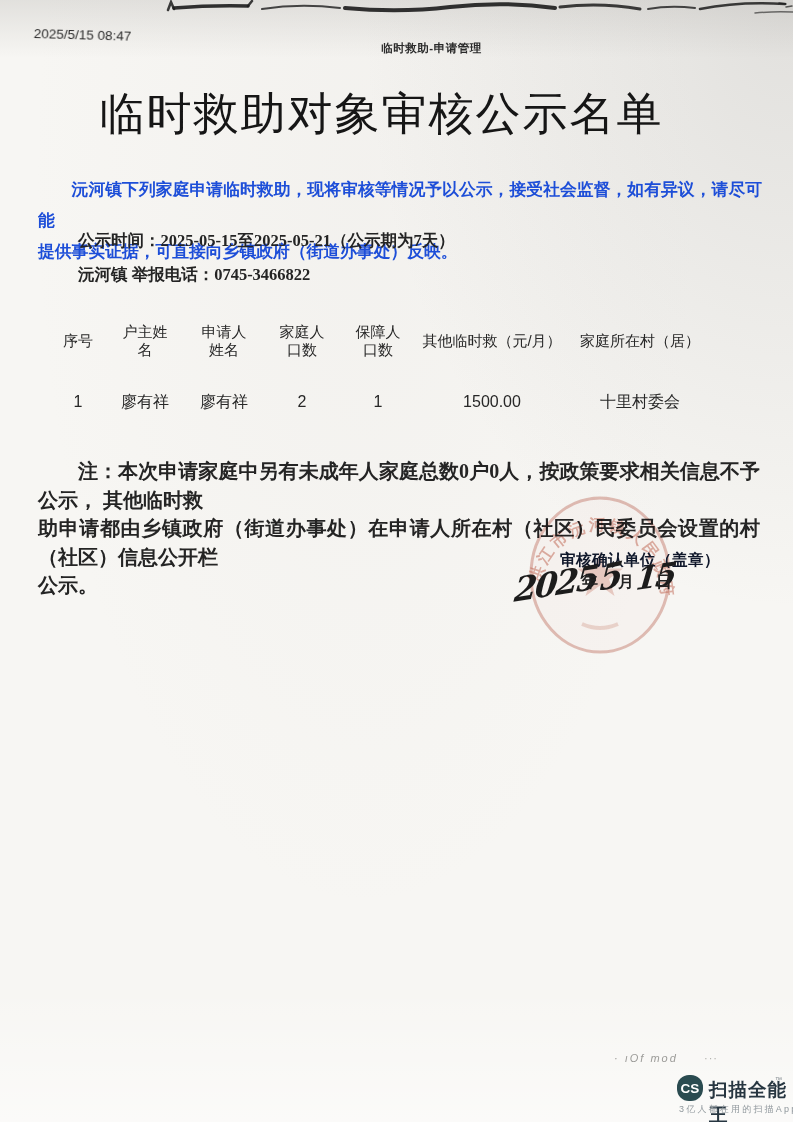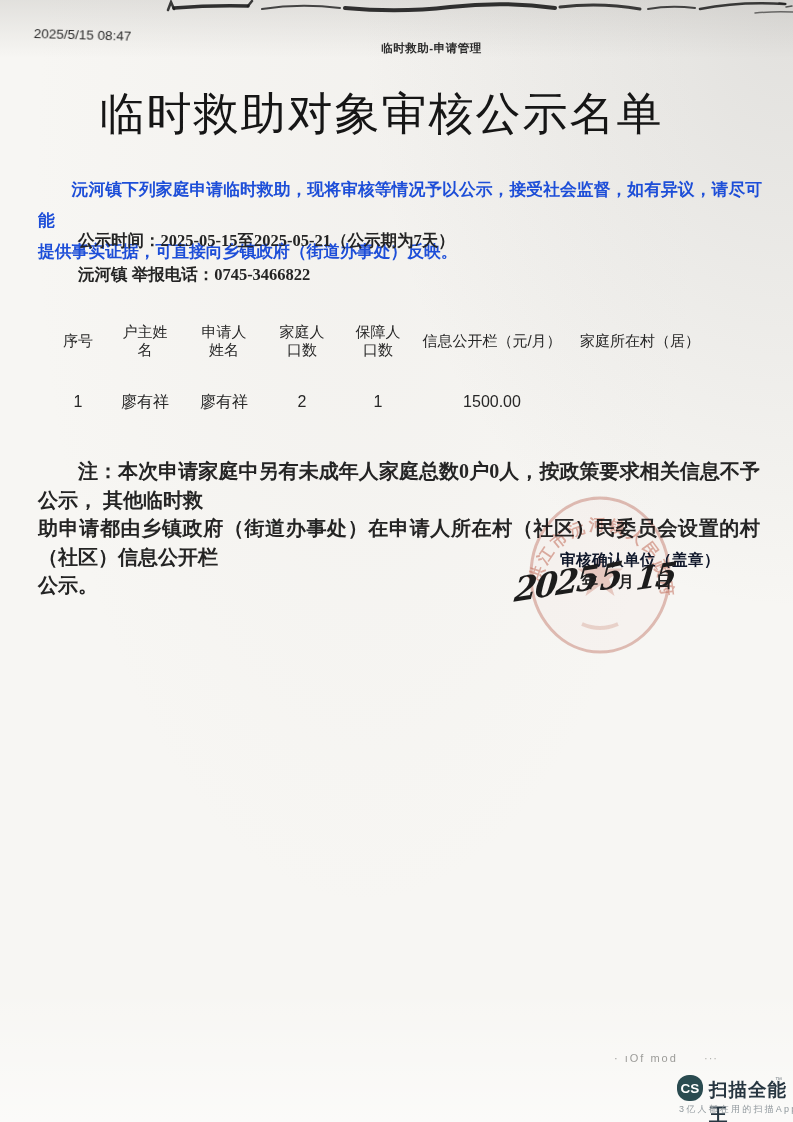--- a/index.html
+++ b/index.html
@@ -96,20 +96,21 @@
   .dlabel{position:absolute;top:16px;font-size:16px;font-weight:600;color:#222;font-style:normal;}
   .dl-year{left:74px;}
   .dl-month{left:110px;}
   .dl-day{left:148px;}
   
   .scan-artifact{
     position:absolute;left:614px;top:1052px;
     font-family:"Liberation Sans", sans-serif;
     font-size:11px;color:#9b9b98;letter-spacing:2px;
     filter:blur(.5px);
+    font-style:italic;
   }
   .scan-artifact-dots{
     position:absolute;left:704px;top:1052px;
     font-family:"Liberation Sans", sans-serif;
     font-size:11px;color:#b0b0ac;letter-spacing:1px;
     filter:blur(.5px);
   }
   .cs-badge{
     position:absolute;left:677px;top:1075px;width:26px;height:26px;
     border-radius:12px;
@@ -171,29 +172,30 @@
   <div class="tablewrap">
     <div class="hcell c1">序号</div>
     <div class="hcell c2">户主姓
 名</div>
     <div class="hcell c3">申请人
 姓名</div>
     <div class="hcell c4">家庭人
 口数</div>
     <div class="hcell c5">保障人
 口数</div>
-    <div class="hcell c6">信息公开栏（元/月）</div>
+    <div class="hcell c6">其他临时救（元/月）</div>
     <div class="hcell c7">家庭所在村（居）</div>
 
     <div class="vcell c1">1</div>
     <div class="vcell c2">廖有祥</div>
     <div class="vcell c3">廖有祥</div>
     <div class="vcell c4">2</div>
     <div class="vcell c5">1</div>
     <div class="vcell c6">1500.00</div>
+    <div class="vcell c7">十里村委会</div>
   </div>
 
   <div class="note">注：本次申请家庭中另有未成年人家庭总数0户0人，按政策要求相关信息不予公示， 其他临时救
 助申请都由乡镇政府（街道办事处）在申请人所在村（社区）民委员会设置的村（社区）信息公开栏
 公示。</div>
 
   <svg class="seal" viewBox="0 0 156 166">
     <ellipse cx="78" cy="83" rx="69" ry="77" fill="none" stroke="#c4705f" stroke-width="3" opacity=".5"></ellipse>
     <ellipse cx="78" cy="83" rx="69" ry="77" fill="#d98a76" opacity=".04"></ellipse>
     <defs>

